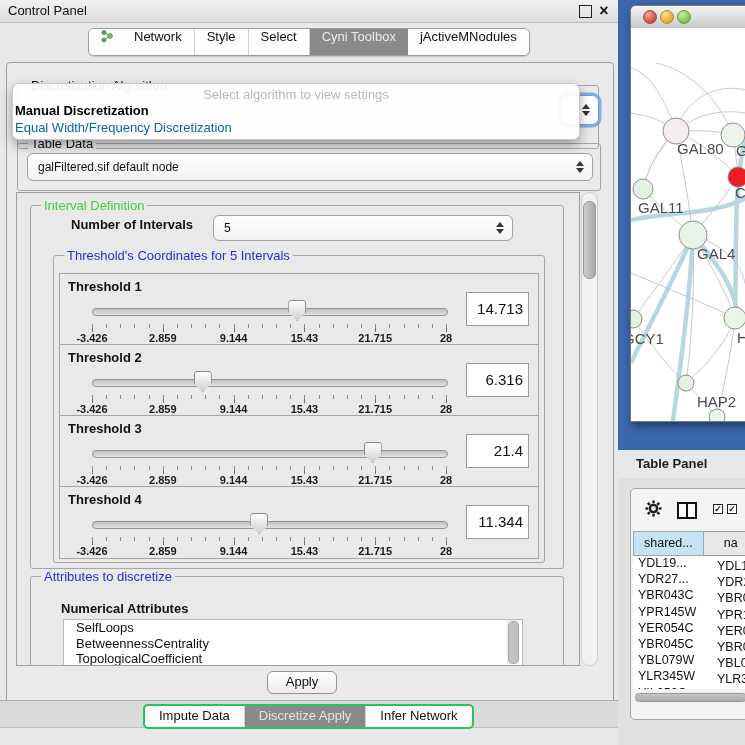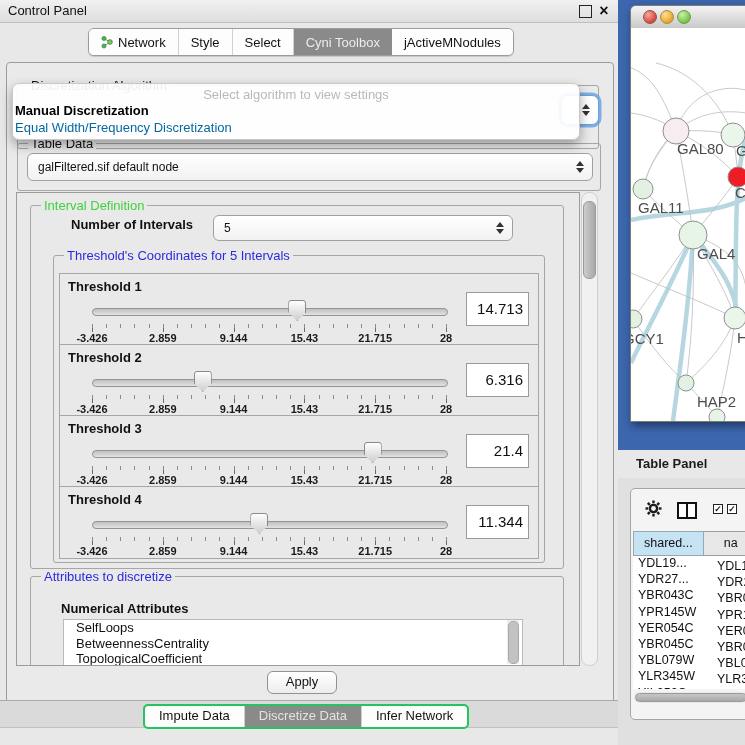--- a/index.html
+++ b/index.html
@@ -10,21 +10,21 @@
   
   #left-panel{left:0;top:0;width:618px;height:745px;background:#e8e8e8;}
   #titlebar{left:0;top:0;width:618px;height:22px;background:linear-gradient(#f0f0f0,#dedede);
     border-bottom:1px solid #bdbdbd;}
   #titlebar .title{position:absolute;left:8px;top:0;line-height:22px;font-size:13px;color:#111;}
   #float-btn{position:absolute;left:579px;top:5px;width:11px;height:11px;border:1.6px solid #222;background:transparent;}
   #close-btn{position:absolute;left:596px;top:0px;width:16px;height:22px;line-height:21px;font-size:16px;font-weight:900;color:#111;text-align:center;}
 
   #tabbar{left:88px;top:28px;height:26px;display:flex;border:1px solid #9b9b9b;border-radius:6px;
     background:#fdfdfd;overflow:hidden;box-shadow:0 1px 1px rgba(0,0,0,.15);}
-  .tab{display:flex;align-items:center;gap:5px;padding:0 12px;font-size:13px;color:#111;
+  .tab{display:flex;align-items:flex-start;gap:21px;padding:0 12px;font-size:13px;color:#111;
     border-right:1px solid #d0d0d0;background:#fdfdfd;white-space:nowrap;}
   .tab:last-child{border-right:none;}
   .tab.active{background:#8a8a8a;color:#ececec;border-right:none;}
 
   #outer-box{left:6px;top:62px;width:606px;height:640px;border:1px solid #9c9c9c;border-radius:4px;background:#eaeaea;}
 
   .group{position:absolute;border:1px solid #a6a6a6;border-radius:3px;}
   .group-label{position:absolute;top:-8px;left:10px;font-size:13px;background:#eaeaea;padding:0 3px;white-space:nowrap;}
   .lbl-black{color:#111;} .lbl-green{color:#3ed23e;} .lbl-blue{color:#2a2ae0;}
 
@@ -294,21 +294,21 @@
 
     <div id="vscroll" class="abs">
       <div class="thumb"></div>
     </div>
 
     <div id="apply-btn" class="abs">Apply</div>
 
     <div id="bottom-strip" class="abs"></div>
     <div id="bottom-tabs" class="abs">
       <div class="btab">Impute Data</div>
-      <div class="btab active">Discretize Data</div>
+      <div class="btab active">Discretize Apply</div>
       <div class="btab">Infer Network</div>
     </div>
   </div>
 
   <div id="right-panel" class="abs">
 
     <div id="net-window">
       <div id="net-titlebar">
         <span id="tl-red" class="tl"></span>
         <span id="tl-yellow" class="tl"></span>

